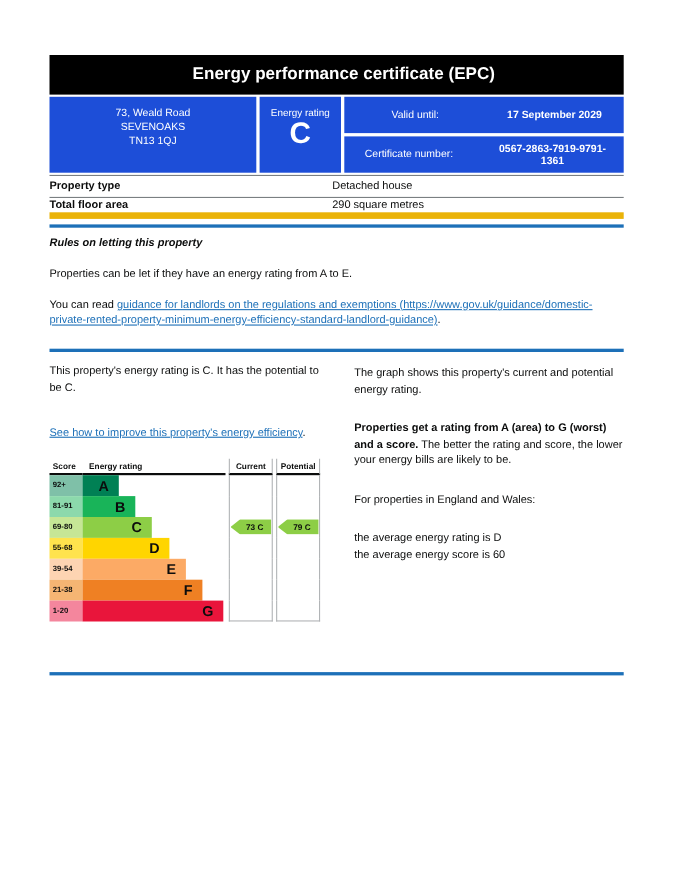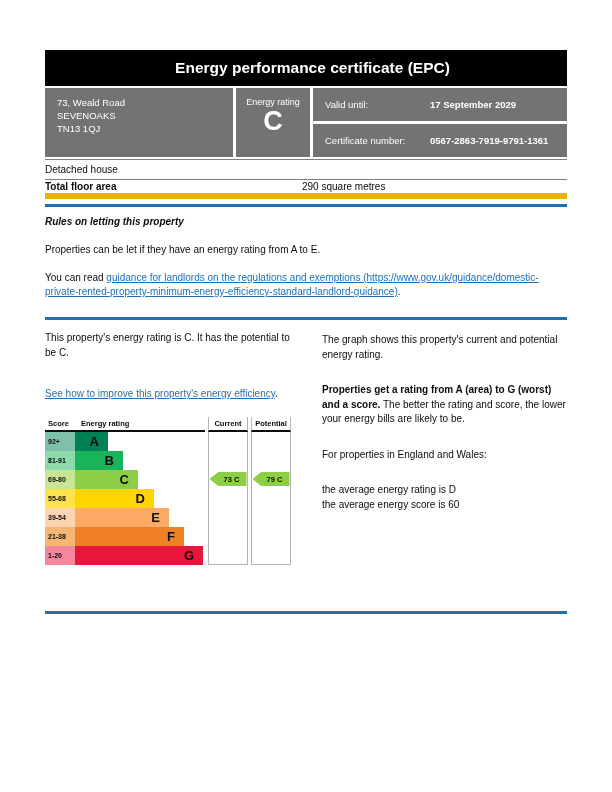--- a/index.html
+++ b/index.html
@@ -8,27 +8,27 @@
   .page { position:relative; width:612px; height:792px; background:#fff; overflow:hidden; }
 
   
   .header-bar { position:absolute; left:45px; top:50px; width:522px; height:36px;
     background:#000; color:#fff; display:flex; align-items:center; padding-left:13px;
     font-size:15.5px; font-weight:bold;justify-content:center; }
 
   
   .summary { position:absolute; left:45px; top:88px; width:522px; height:69px;
     display:flex; gap:3px; }
-  .summary .cell { background:#737373; color:#fff; }
+  .summary .cell { background:#1d4ed8; color:#fff;text-align:center; }
   .addr { width:188px; padding:9px 12px; font-size:9.5px; line-height:1.35; }
   .rating-cell { width:74px; display:flex; flex-direction:column; align-items:center; padding-top:9px; }
   .rating-cell .rlabel { font-size:9px; }
   .rating-cell .rvalue { font-size:27px; font-weight:bold; line-height:1.1; }
   .meta-col { flex:1; display:flex; flex-direction:column; gap:3px; background:#fff; }
-  .meta-row { flex:1; background:#2d7cbb; display:flex; align-items:center; padding:0 12px; font-size:9.5px; }
+  .meta-row { flex:1; background:#2d7cbb; display:flex; align-items:center; padding:0 12px; font-size:9.5px;gap:31px; }
   .meta-row .mlabel { width:105px; }
   .meta-row .mvalue { font-weight:bold; }
 
   
   .ptable { position:absolute; left:45px; top:159px; width:522px; }
   .prow { position:relative; height:20px; border-top:1px solid #7a7f82; font-size:10px; display:flex; align-items:center; }
   .prow:last-child { border-bottom:6px solid #eab308; }
   .plabel { width:257px; font-weight:bold; }
   .pvalue { }
 
@@ -100,20 +100,21 @@
       </div>
       <div class="cell meta-row">
         <span class="mlabel">Certificate number:</span>
         <span class="mvalue">0567-2863-7919-9791-1361</span>
       </div>
     </div>
   </div>
 
   <div class="ptable">
     <div class="prow">
+      <span class="plabel">Property type</span>
       <span class="pvalue">Detached house</span>
     </div>
     <div class="prow">
       <span class="plabel">Total floor area</span>
       <span class="pvalue">290 square metres</span>
     </div>
   </div>
 
   <div class="rule rule1"></div>
 

